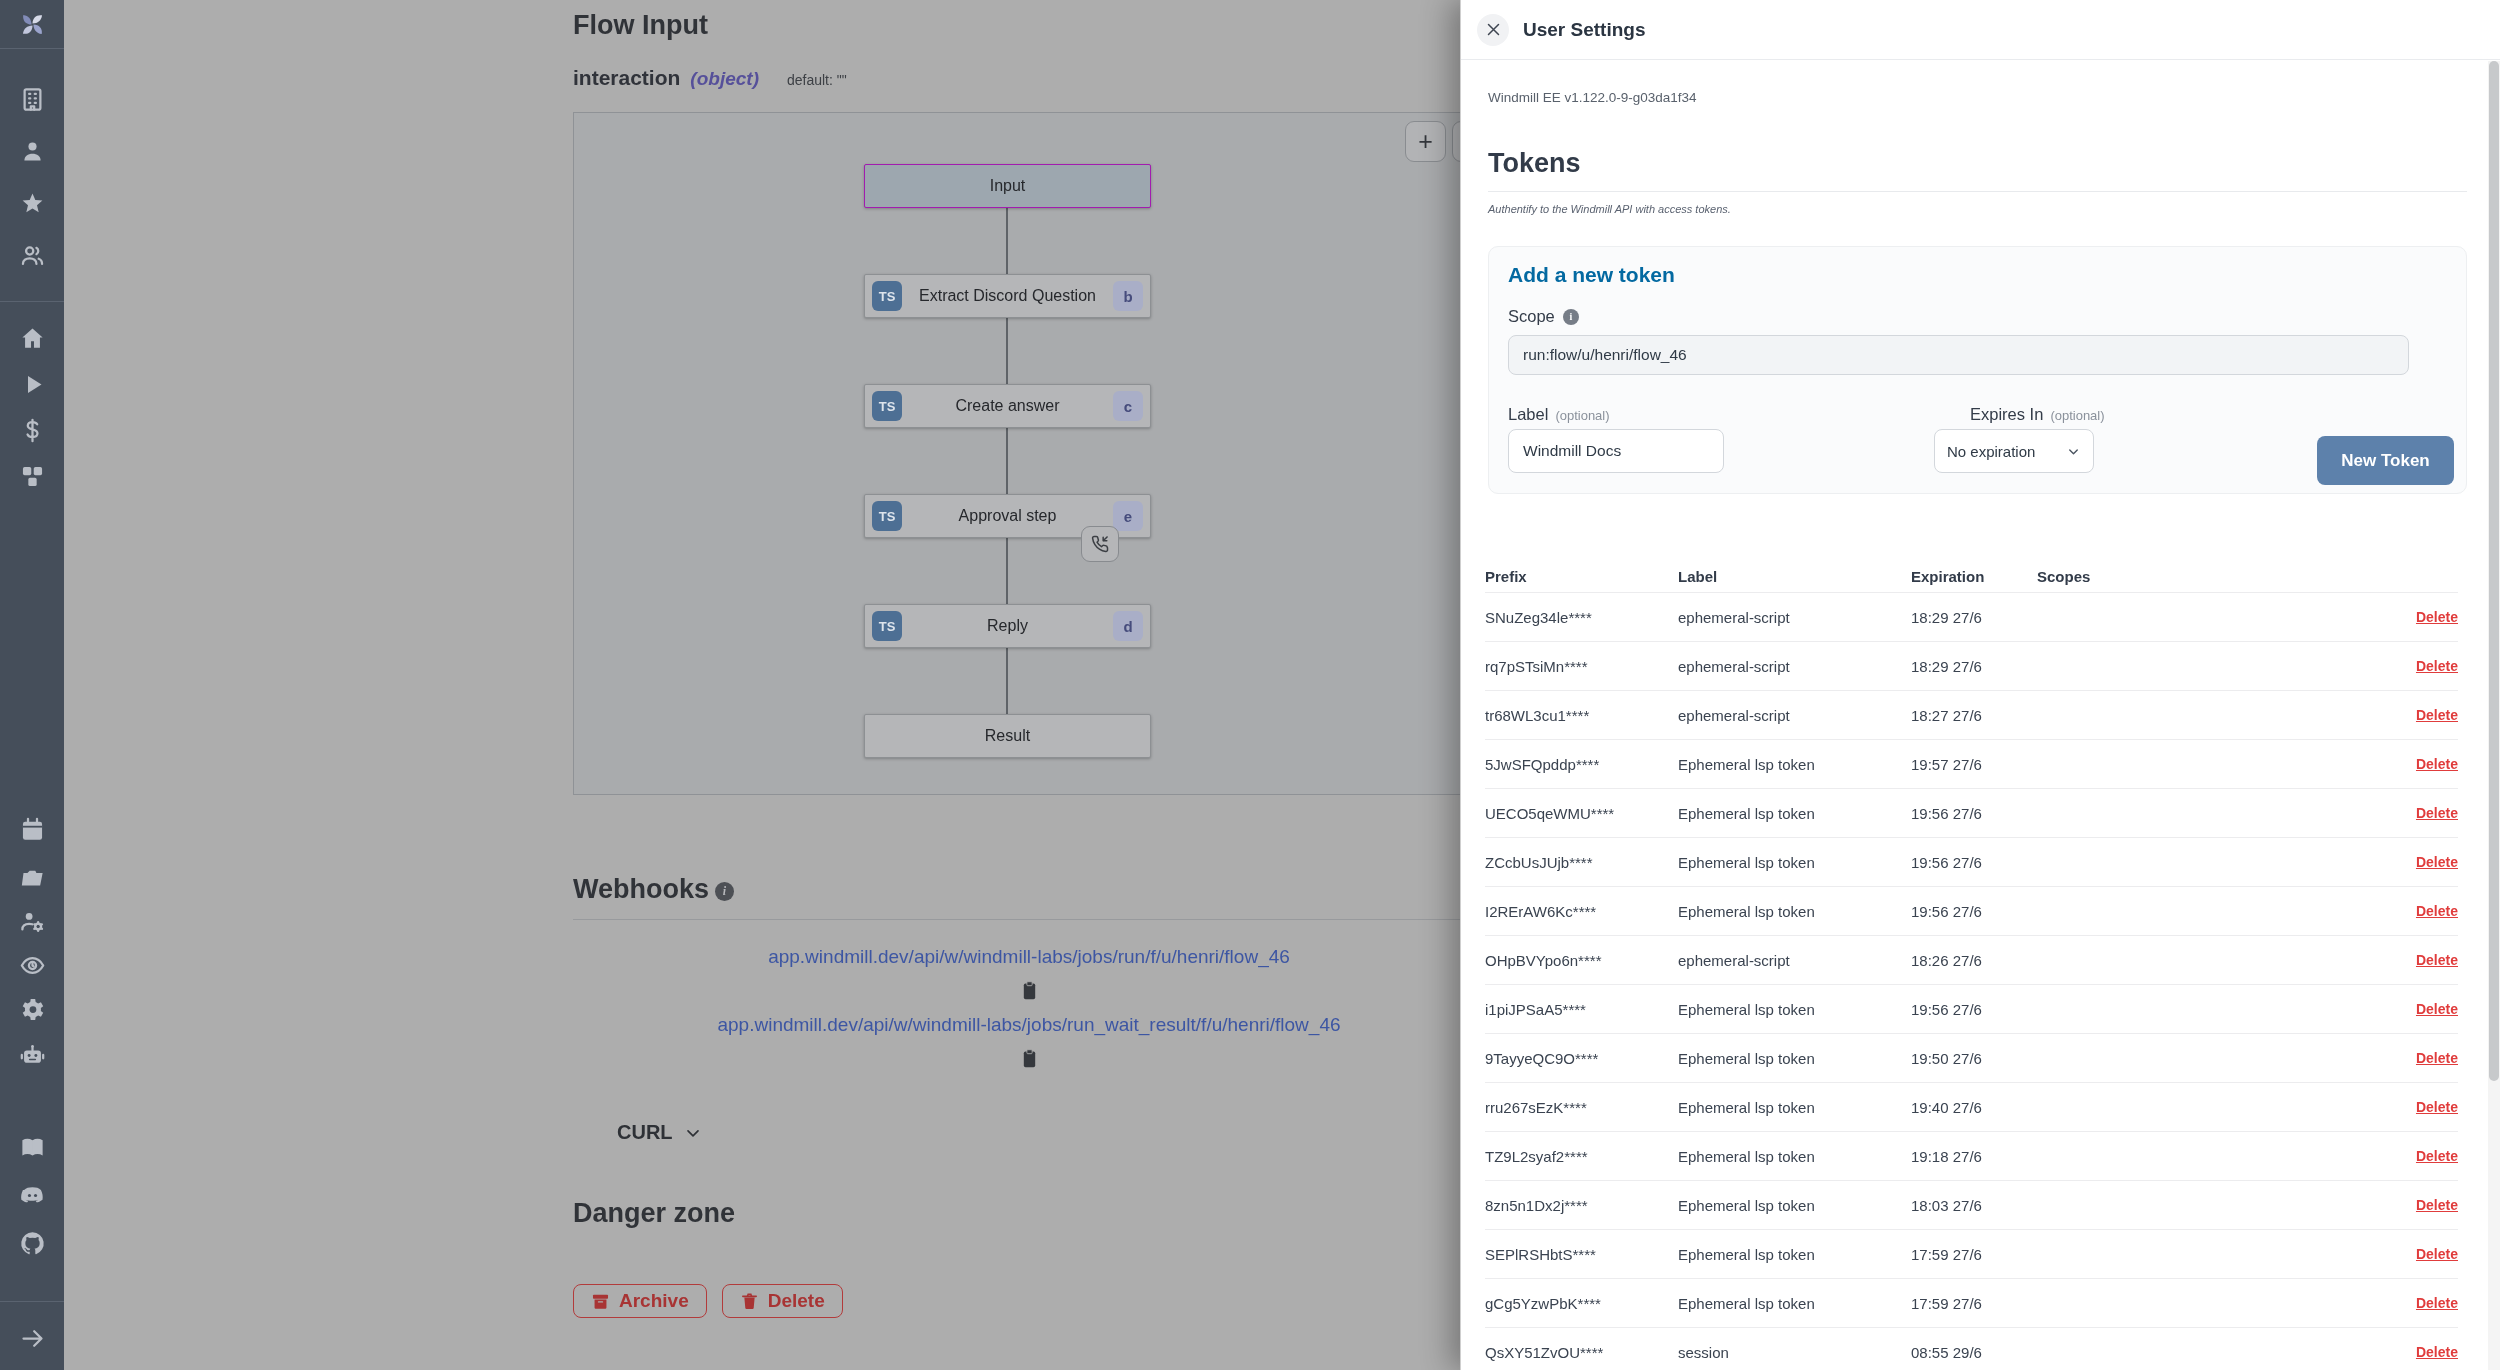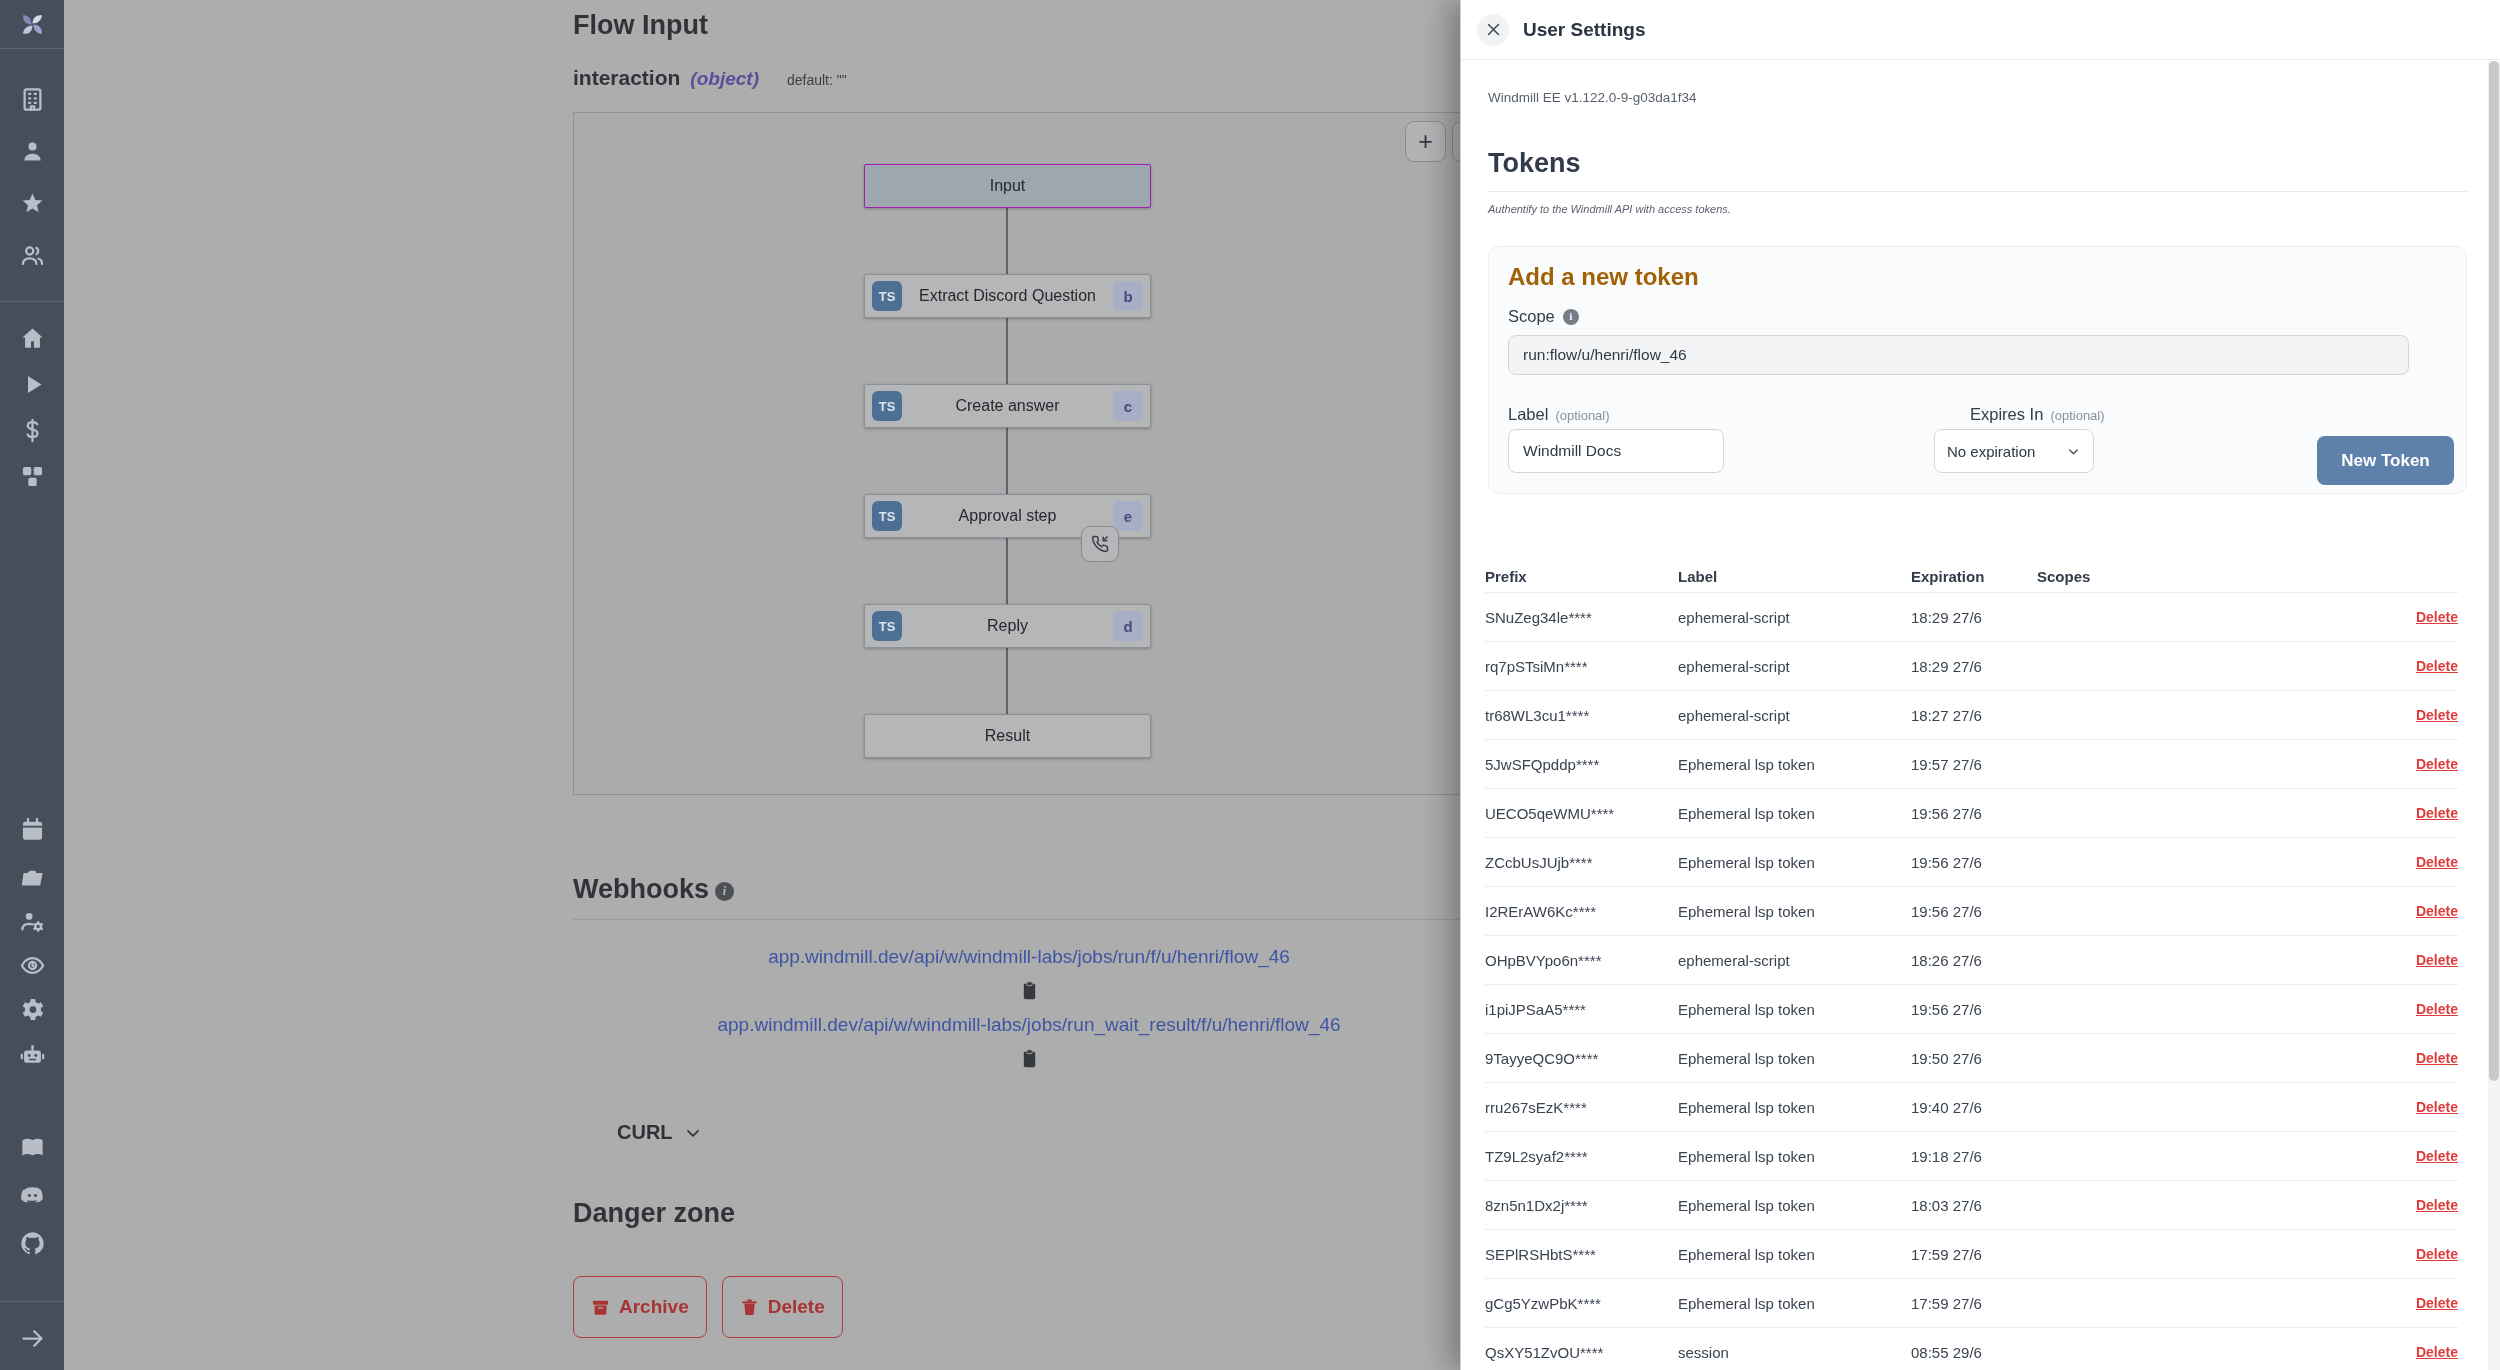--- a/index.html
+++ b/index.html
@@ -46,35 +46,35 @@
   .wh-link-row { display:flex; align-items:center; gap:12px;flex-direction:column; }
   .wh-link { font-size:19px; color:#3d56a3; text-decoration:none; cursor:pointer; }
   .clip-btn { cursor:pointer; display:flex; }
   .clip-btn svg { width:21px; height:21px; }
   .curl-row { margin:52px 0 0 44px; display:flex; align-items:center; gap:10px; cursor:pointer; }
   .curl-label { font-size:20px; font-weight:bold; color:#2e3136; }
   .curl-row svg { width:20px; height:20px; }
 
   .danger { position:absolute; left:509px; top:1198px; }
   .danger-buttons { margin-top:47px; display:flex; gap:15px; }
-  .danger-btn { display:flex; align-items:center; gap:9px; height:62px; padding:0 17px; background:transparent; border:1.5px solid #b23b3b; border-radius:8px; color:#a83434; font-size:19px; font-weight:bold; font-family:inherit; cursor:pointer; }
+  .danger-btn { display:flex; align-items:center; gap:9px; height:34px; padding:0 17px; background:transparent; border:1.5px solid #b23b3b; border-radius:8px; color:#a83434; font-size:19px; font-weight:bold; font-family:inherit; cursor:pointer;margin-top:8px; }
   .danger-btn svg { width:19px; height:19px; }
 
   
   .drawer { position:absolute; left:1460px; top:0; width:1040px; height:1370px; background:#ffffff; z-index:10; box-shadow:-10px 0 28px rgba(0,0,0,.30); border-left:1px solid #cfcfcf; }
   .drawer-header { position:absolute; left:0; top:0; width:100%; height:60px; border-bottom:1px solid #e9ebee; display:flex; align-items:center; padding:0 16px; gap:14px; }
   .close-btn { width:32px; height:32px; border-radius:50%; background:#f1f2f4; border:none; display:flex; align-items:center; justify-content:center; cursor:pointer; }
   .close-btn svg { width:15px; height:15px; }
   .drawer-title { font-size:19px; font-weight:bold; color:#2b3542; }
   .version { position:absolute; left:27px; top:90px; font-size:13.5px; color:#59616c; }
   .tokens-title { position:absolute; left:27px; top:148px; font-size:27px; font-weight:bold; color:#323b49; width:979px; border-bottom:1px solid #e8eaed; padding-bottom:12px; }
   .tokens-sub { position:absolute; left:27px; top:203px; font-size:11px; font-style:italic; color:#5a6270; }
 
   .add-card { position:absolute; left:27px; top:246px; width:979px; height:248px; background:#fafbfc; border:1px solid #edeff1; border-radius:10px; }
-  .add-title { position:absolute; left:19px; top:16px; font-size:24px; font-weight:bold; color:#a16207; }
+  .add-title { position:absolute; left:19px; top:16px; font-size:21px; font-weight:bold; color:#0369a1; }
   .scope-label-row { position:absolute; left:19px; top:60px; display:flex; align-items:center; gap:8px; font-size:16.5px; color:#333c49; }
   .info-dot-light { width:16px; height:16px; border-radius:50%; background:#767d87; color:#ffffff; font-size:10px; font-weight:bold; display:inline-flex; align-items:center; justify-content:center; font-family:"Liberation Serif",serif; }
   .scope-input { position:absolute; left:19px; top:88px; width:901px; height:40px; background:#f2f4f6; border:1px solid #d3d7dc; border-radius:8px; font-size:15.5px; color:#2f3a46; padding:0 14px; font-family:inherit; }
   .field-label { position:absolute; font-size:16.5px; color:#333c49; display:flex; align-items:baseline; gap:7px; }
   .optional { font-size:13px; color:#8a919b; }
   .label-input { position:absolute; left:19px; top:182px; width:216px; height:44px; background:#ffffff; border:1px solid #d3d7dc; border-radius:8px; font-size:15.5px; color:#2f3a46; padding:0 14px; font-family:inherit; }
   .expires-select { position:absolute; left:445px; top:182px; width:160px; height:44px; background:#ffffff; border:1px solid #d3d7dc; border-radius:8px; display:flex; align-items:center; justify-content:space-between; padding:0 12px; font-size:15px; color:#2f3a46; cursor:pointer; }
   .expires-select svg { width:15px; height:15px; }
   .new-token-btn { position:absolute; left:828px; top:189px; width:137px; height:49px; background:#5d81ab; border:none; border-radius:8px; color:#ffffff; font-size:17px; font-weight:bold; font-family:inherit; cursor:pointer; }
 

